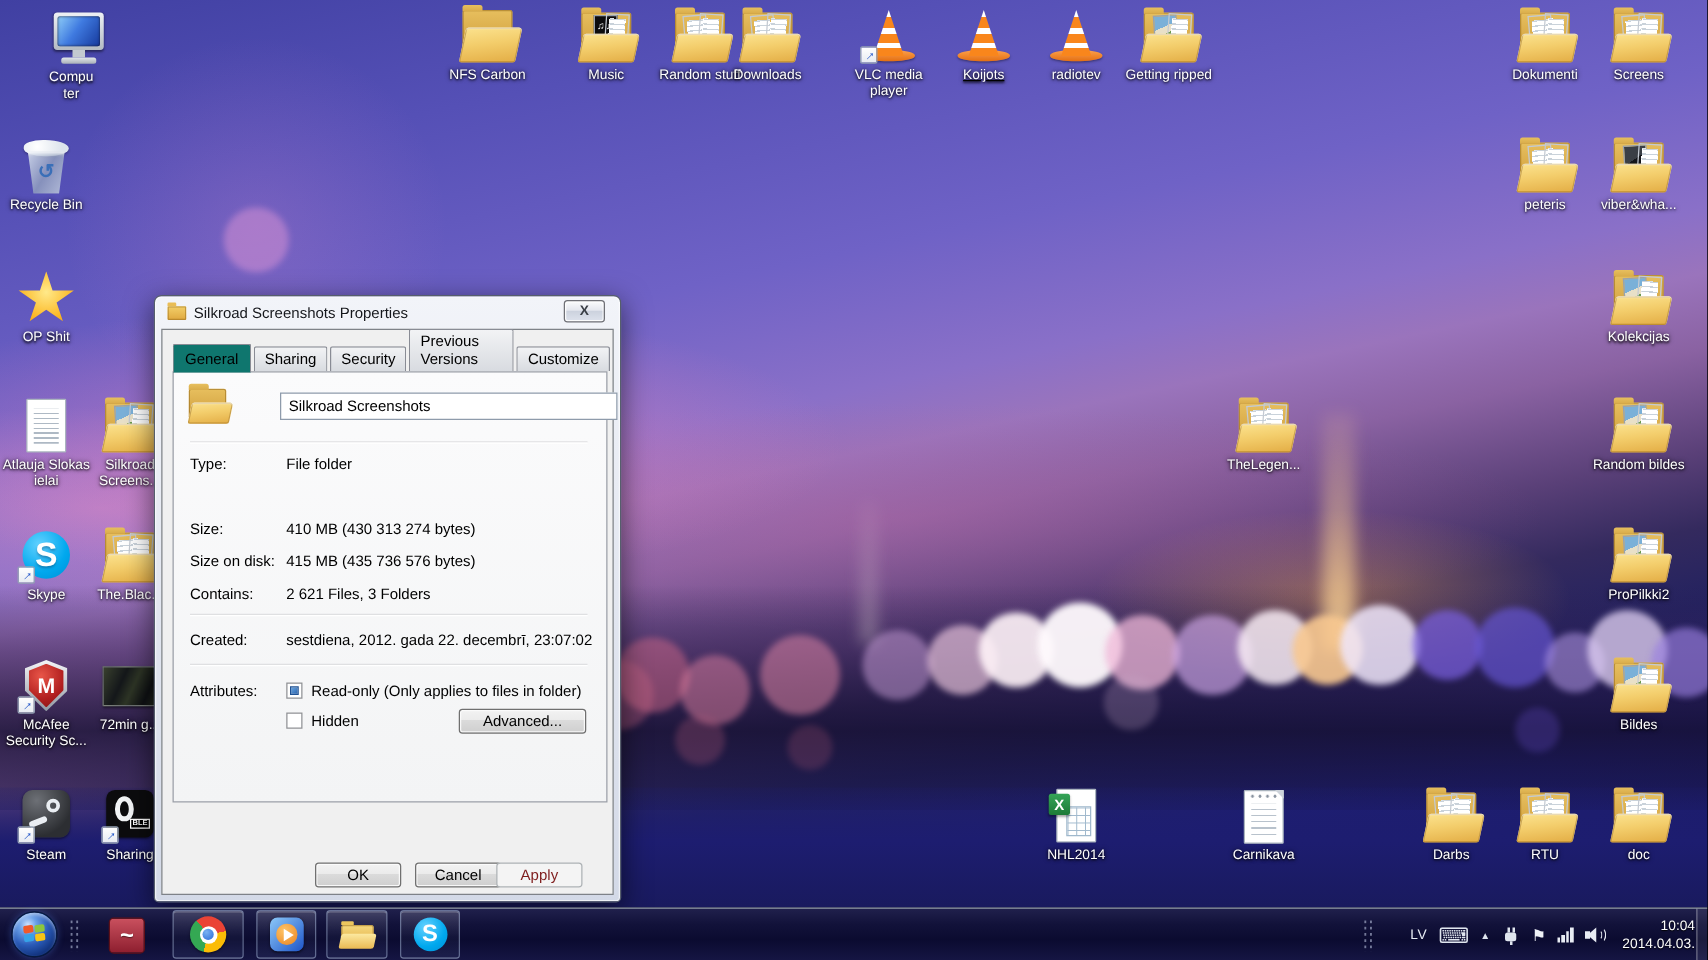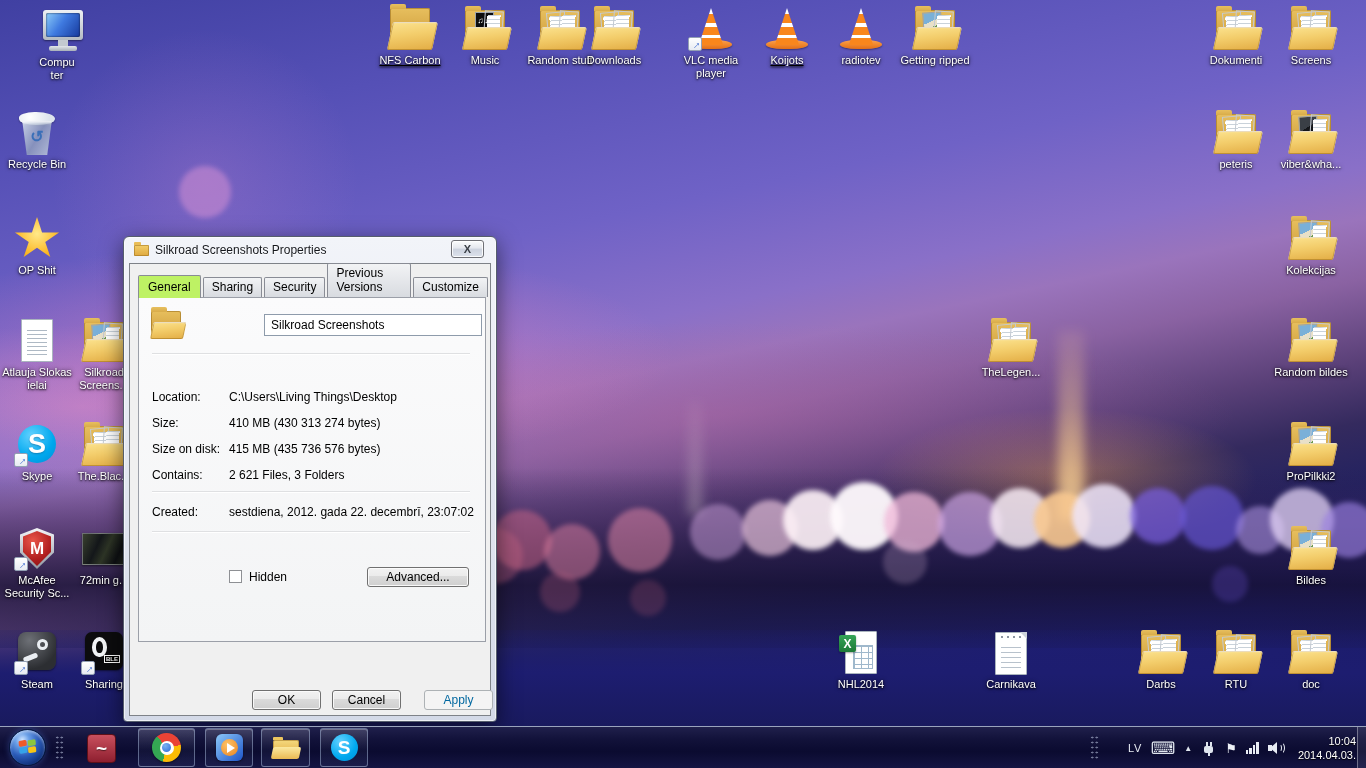--- a/index.html
+++ b/index.html
@@ -138,43 +138,43 @@
     background:linear-gradient(#f3cf6a,#dfa83f); box-shadow:inset 0 0 0 1px rgba(150,105,25,.5); }
   .mini-folder::before { content:''; position:absolute; left:0; top:-3px; width:7px; height:3px; border-radius:1px 1px 0 0; background:#e9bd57; }
   .dlg-title { font-size:12px; color:#15171c; text-shadow:0 1px 0 rgba(255,255,255,.8); }
   .dlg-close { position:absolute; top:3px; right:12px; width:33px; height:18px; border:1px solid #6f7076; border-radius:3px;
     background:linear-gradient(#fbfcfd,#e4e7ee 45%,#ccd2de 50%,#dde2ec); color:#3a3f46; font-weight:bold; font-size:11px;
     display:flex; align-items:center; justify-content:center; box-shadow:inset 0 0 0 1px rgba(255,255,255,.85); cursor:default; }
   .dlg-body { position:absolute; left:5px; right:5px; top:26px; bottom:5px; background:#f0f0f0; border:1px solid #7e8288; }
   .tabs { position:absolute; left:8px; top:12px; height:21px; display:flex; align-items:flex-end; z-index:3; }
   .tab { padding:2px 8px 3px; margin-right:2px; border:1px solid #898c95; border-bottom:none; border-radius:2px 2px 0 0;
     background:linear-gradient(#f2f3f5,#d8dbe0); font-size:12px; cursor:default; }
-  .tab.active { background:#bef264; padding:4px 9px 4px; position:relative; top:1px; }
+  .tab.active { background:#0f766e; padding:4px 9px 4px; position:relative; top:1px; }
   .tabpage { position:absolute; left:8px; top:33px; width:348px; height:345px; background:linear-gradient(#fbfbfc,#f3f4f5);
     border:1px solid #9b9fa8; z-index:1; }
   .big-folder { position:absolute; left:19px; top:44px; width:36px; height:32px; z-index:2; }
   .big-folder .f-back { left:2px; top:3px; width:30px; height:24px; }
   .big-folder .f-front { width:33px; height:17px; bottom:1px; }
-  .namebox { position:absolute; left:94px; top:50px; width:218px; height:22px; background:#fff; border:1px solid #8e9bab;
-    line-height:20px; padding-left:6px; z-index:2;margin-left:40px; }
+  .namebox { position:absolute; left:94px; top:50px; width:270px; height:22px; background:#fff; border:1px solid #8e9bab;
+    line-height:20px; padding-left:6px; z-index:2; }
   .sep { position:absolute; left:22px; width:318px; height:2px; border-top:1px solid #dfe0e2; border-bottom:1px solid #fff; z-index:2; }
   .drow { position:absolute; left:0; width:100%; height:15px; z-index:2; }
   .dlab { position:absolute; left:22px; }
   .dval { position:absolute; left:99px; white-space:nowrap; }
   .cb { position:absolute; left:99px; top:0; width:13px; height:13px; background:#fff; border:1px solid #8e9094; }
   .cb .fill { position:absolute; left:2px; top:2px; width:7px; height:7px;
     background:linear-gradient(135deg,#69a5e0,#2c66b0); border:1px solid #1f5294; }
   .cb-label { position:absolute; left:119px; top:0; }
   .btn { position:absolute; width:69px; height:20px; border:1px solid #707070; border-radius:3px;
     background:linear-gradient(#f2f2f2 0%,#ebebeb 45%,#dbdbdb 46%,#cfcfcf 100%); font-size:12px; color:#000;
     display:flex; align-items:center; justify-content:center; box-shadow:inset 0 0 0 1px rgba(252,252,252,.9); cursor:default; z-index:2; }
   .btn.adv { left:237px; top:303px; width:102px; }
   .btn.ok { left:122px; top:426px; }
   .btn.cancel { left:202px; top:426px; }
-  .btn.apply { left:294px; top:426px; border-color:#adb2b5; background:#f4f4f4; color:#0369a1; box-shadow:none; }
+  .btn.apply { left:267px; top:426px; border-color:#adb2b5; background:#f4f4f4; color:#7f1d1d; box-shadow:none; }
 
   
   .taskbar { position:absolute; left:0; bottom:0; width:1366px; height:42px; z-index:100;
     background:linear-gradient(#20204c 0%, #12123a 30%, #0b0b30 60%, #151543 100%);
     border-top:1px solid #9aa4bc; }
   .start-orb { position:absolute; left:9px; top:2px; width:37px; height:37px; border-radius:50%;
     background:radial-gradient(circle at 35% 28%, #cfe4ff 0%, #6aa0e8 20%, #2a5bb8 48%, #0f2f78 78%, #0a2158 100%);
     border:1px solid #071a40; box-shadow:inset 0 2px 3px rgba(255,255,255,.5), 0 0 6px rgba(90,140,255,.35); }
   .flag { position:absolute; left:9px; top:10px; width:18px; height:15px; transform:rotate(-4deg); }
   .flag i { position:absolute; width:8px; height:6px; border-radius:1px 2px 1px 2px; }
@@ -354,21 +354,21 @@
             <div class="mum">
               <span class="mum-ring"></span>
               <span class="mum-txt">BLE</span>
             </div>
             <div class="sc">
               <span>→</span>
             </div>
           </div>
           <div class="dlabel">Sharing</div>
         </div>
-        <div class="dicon v-plain" style="left: 372px; top: 6px; text-decoration: underline;">
+        <div class="dicon v-plain" style="left: 352px; top: 6px;">
           <div class="art">
             <div class="f-back"></div>
             <div class="f-front"></div>
           </div>
           <div class="dlabel">NFS Carbon</div>
         </div>
         <div class="dicon v-music" style="left: 447px; top: 6px;">
           <div class="art">
             <div class="f-back"></div>
             <div class="f-art fa-music">♫♫</div>
@@ -573,23 +573,23 @@
       <div class="tabpage"></div>
 
       <div class="big-folder">
         <div class="f-back"></div>
           <div class="f-front"></div>
       </div>
       <div class="namebox">Silkroad Screenshots</div>
 
       <div class="sep" style="top:89px"></div>
 
-      <div class="drow" style="top:126px">
-        <span class="dlab">Location:</span>
-        <span class="dval">C:\Users\Living Things\Desktop</span>
+      <div class="drow" style="top:100px">
+        <span class="dlab">Type:</span>
+        <span class="dval">File folder</span>
       </div>
       <div class="drow" style="top:152px">
         <span class="dlab">Size:</span>
         <span class="dval">410 MB (430 313 274 bytes)</span>
       </div>
       <div class="drow" style="top:178px">
         <span class="dlab">Size on disk:</span>
         <span class="dval">415 MB (435 736 576 bytes)</span>
       </div>
       <div class="drow" style="top:204px">
@@ -599,20 +599,27 @@
 
       <div class="sep" style="top:227px"></div>
 
       <div class="drow" style="top:241px">
         <span class="dlab">Created:</span>
         <span class="dval">sestdiena, 2012. gada 22. decembrī, 23:07:02</span>
       </div>
 
       <div class="sep" style="top:267px"></div>
 
+      <div class="drow" style="top:282px">
+        <span class="dlab">Attributes:</span>
+        <span class="cb">
+            <span class="fill"></span>
+          </span>
+        <span class="cb-label">Read-only (Only applies to files in folder)</span>
+      </div>
       <div class="drow" style="top:306px">
         <span class="cb"></span>
         <span class="cb-label">Hidden</span>
       </div>
 
       <div class="btn adv">Advanced...</div>
       <div class="btn ok">OK</div>
       <div class="btn cancel">Cancel</div>
       <div class="btn apply">Apply</div>
     </div>

